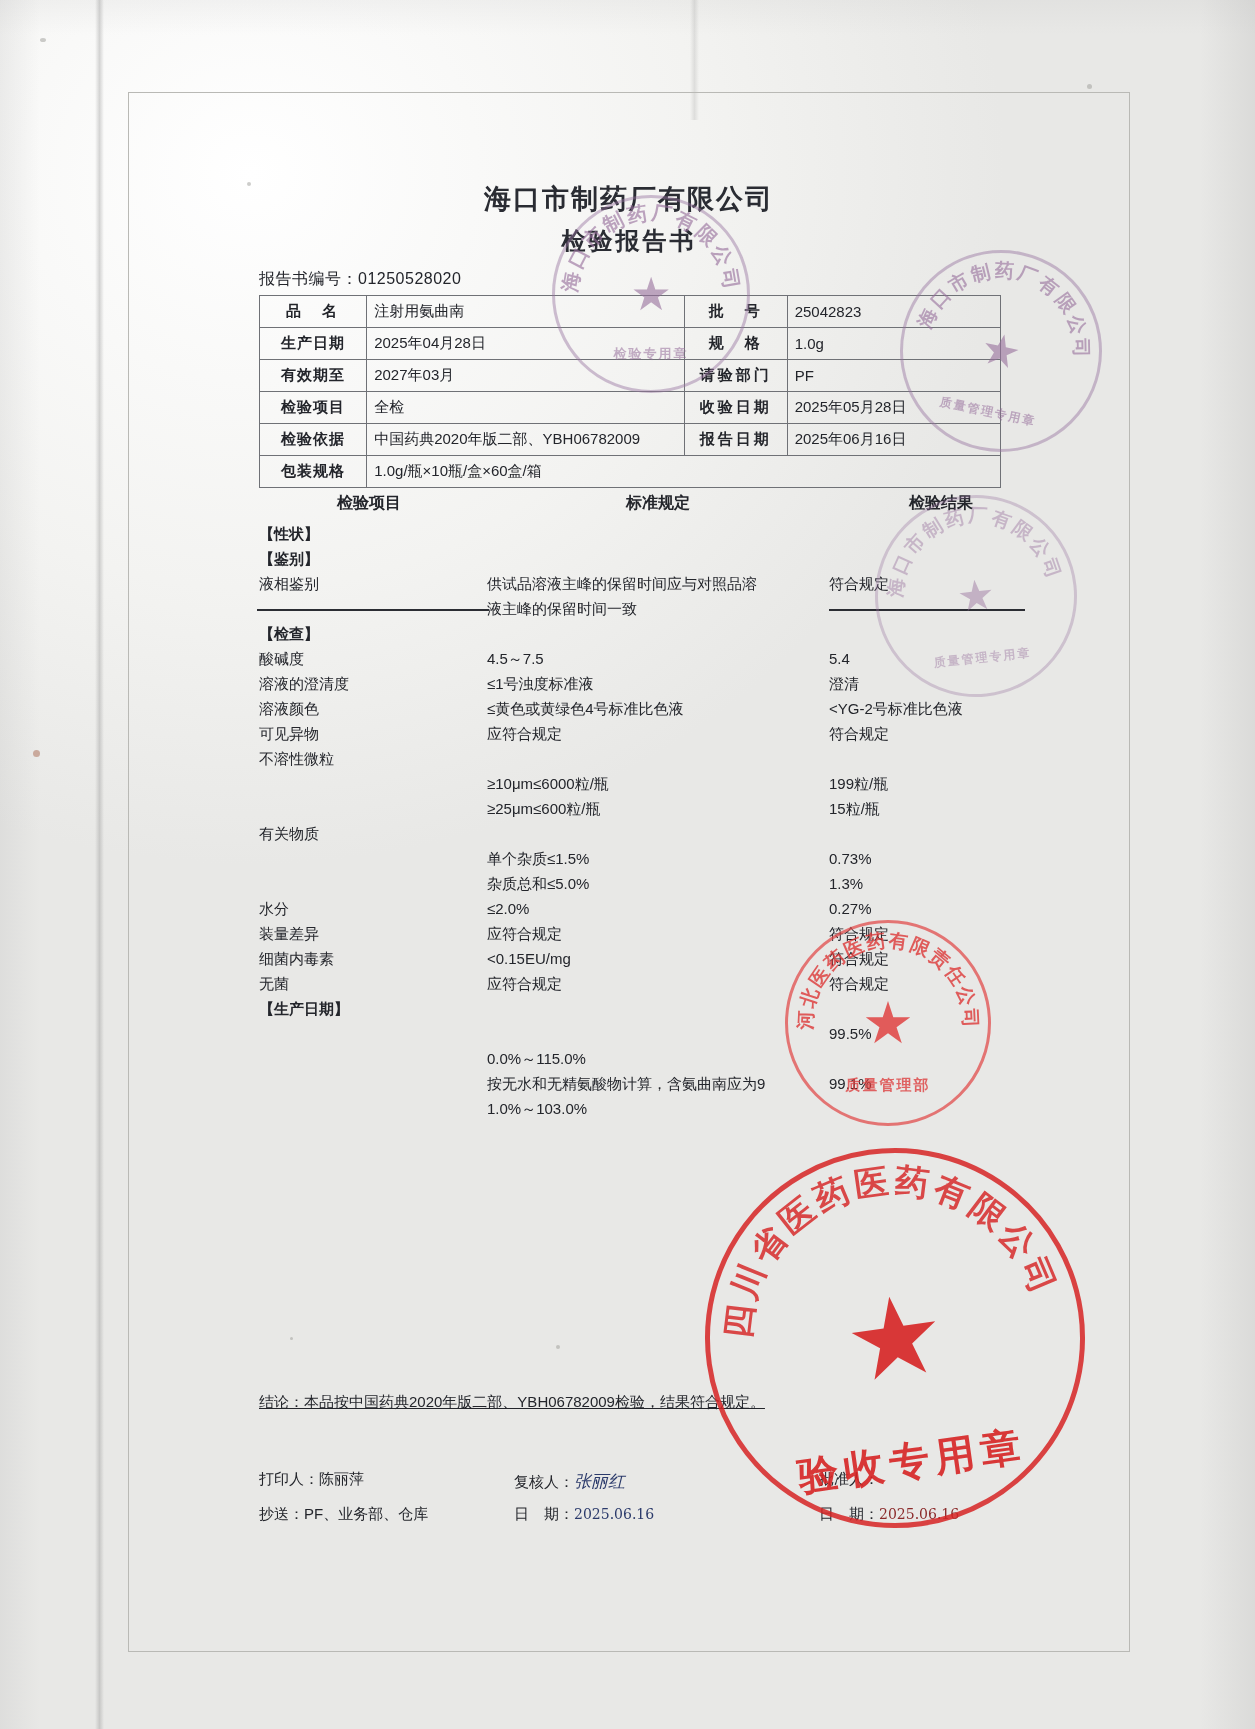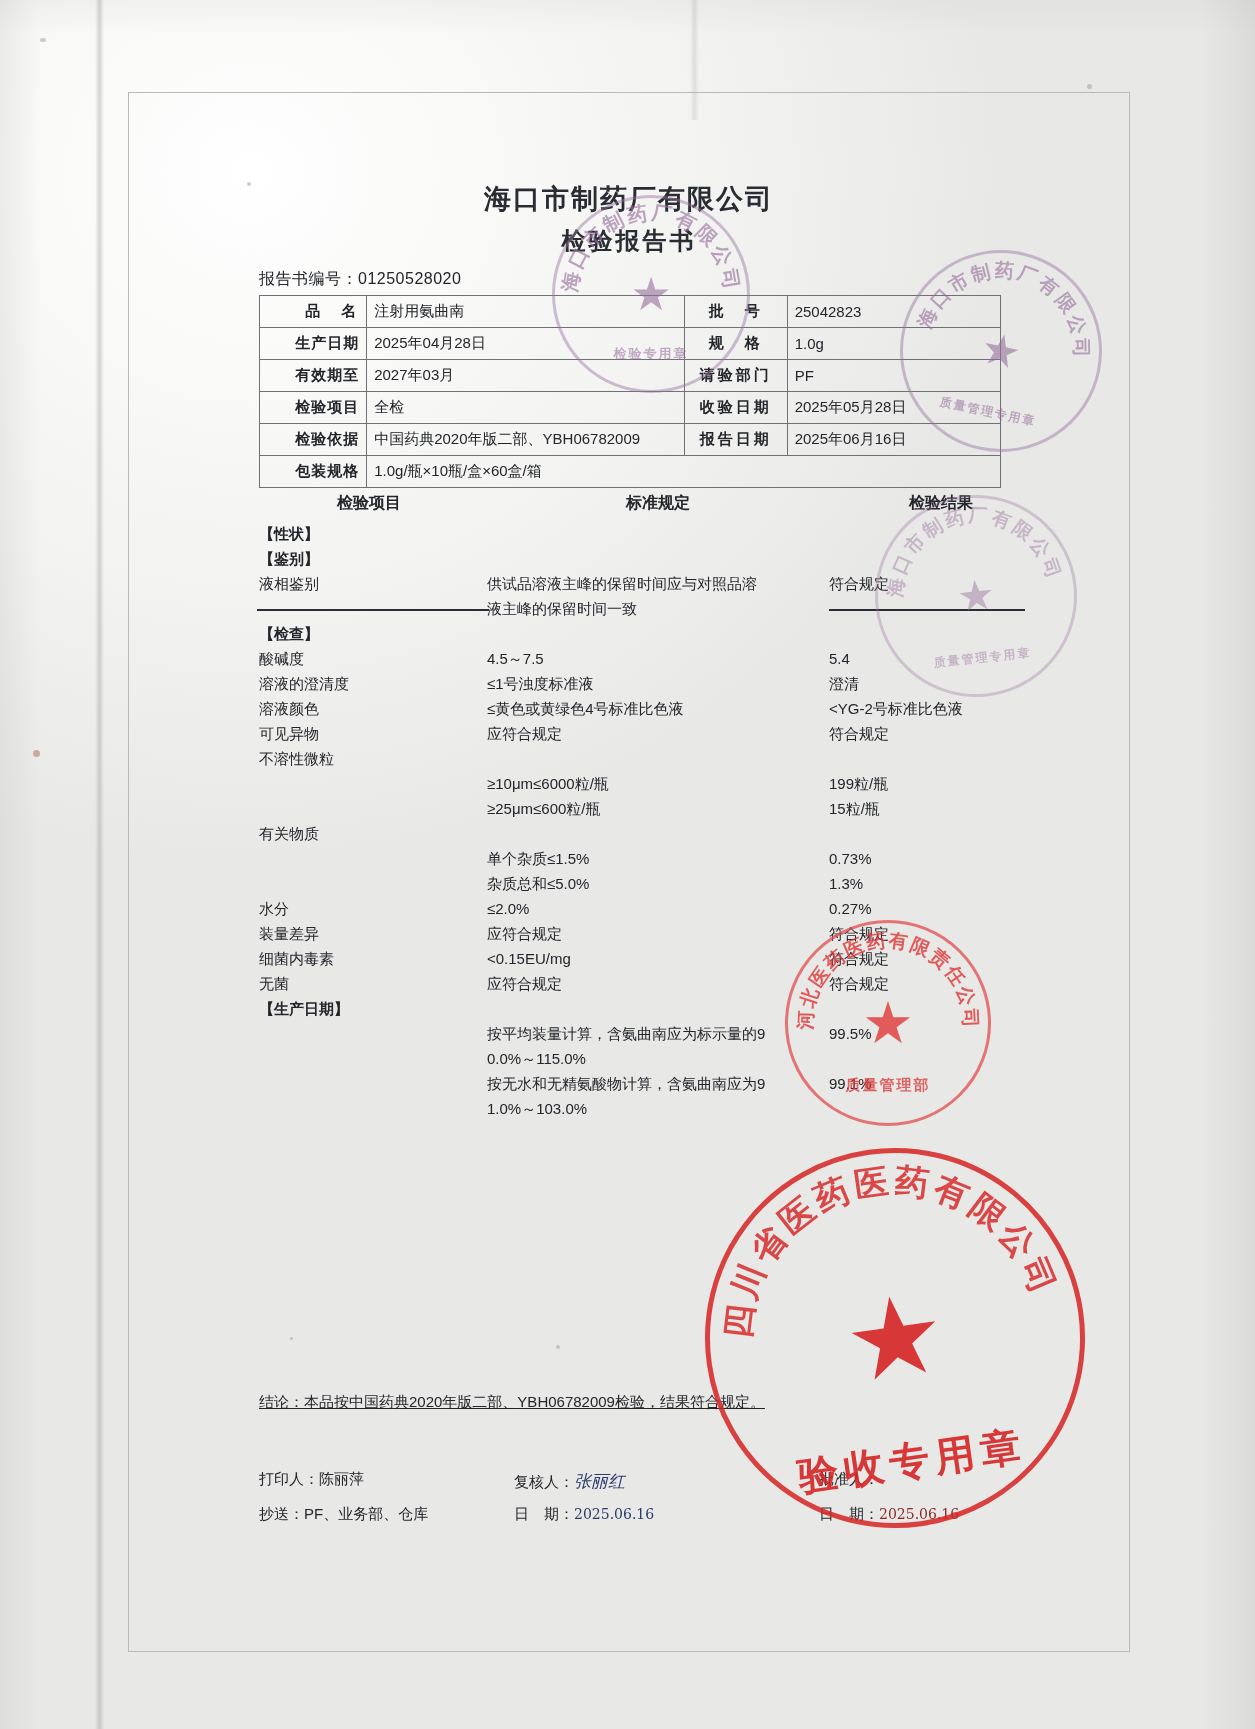--- a/index.html
+++ b/index.html
@@ -102,21 +102,21 @@
     border: 1px solid #6f7176;
     height: 31px;
     padding: 0 7px;
     vertical-align: middle;
     white-space: nowrap;
   }
   td.lbl {
     width: 88px;
     font-weight: bold;
     letter-spacing: 3px;
-    text-align: right;
+    text-align: center;
   }
   td.lbl.wide { letter-spacing: 1px; }
   td.val { width: 290px; margin-left: 12px; }
   td.lbl2 {
     width: 84px;
     font-weight: bold;
     letter-spacing: 3px;
     text-align: center;
   }
   td.val2 { width: 190px; margin-left: 40px; }
@@ -449,21 +449,20 @@
           <span class="c2">应符合规定</span>
           <span class="c3">符合规定</span>
         </div>
     <div class="row">
           <span class="c1 bold">【生产日期】</span>
           <span class="c2"></span>
           <span class="c3"></span>
         </div>
     <div class="row">
           <span class="c1"></span>
-          <span class="c2">按平均装量计算，含氨曲南应为标示量的9</span>
           <span class="c3">99.5%</span>
         </div>
     <div class="row">
           <span class="c1"></span>
           <span class="c2">0.0%～115.0%</span>
           <span class="c3"></span>
         </div>
     <div class="row">
           <span class="c1"></span>
           <span class="c2">按无水和无精氨酸物计算，含氨曲南应为9</span>

